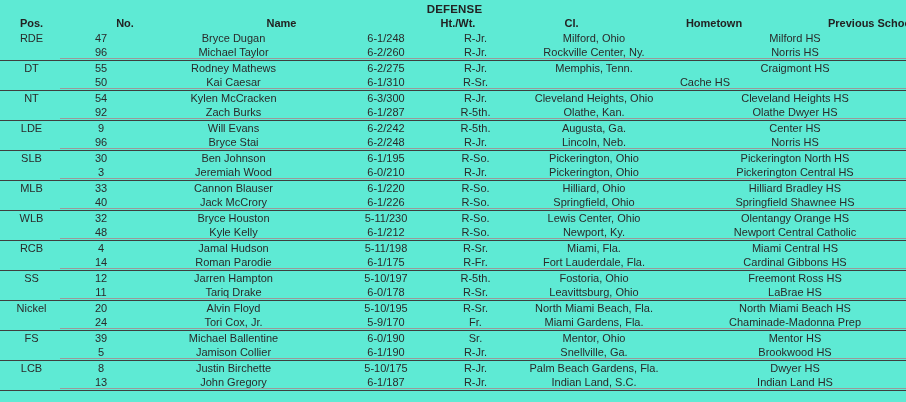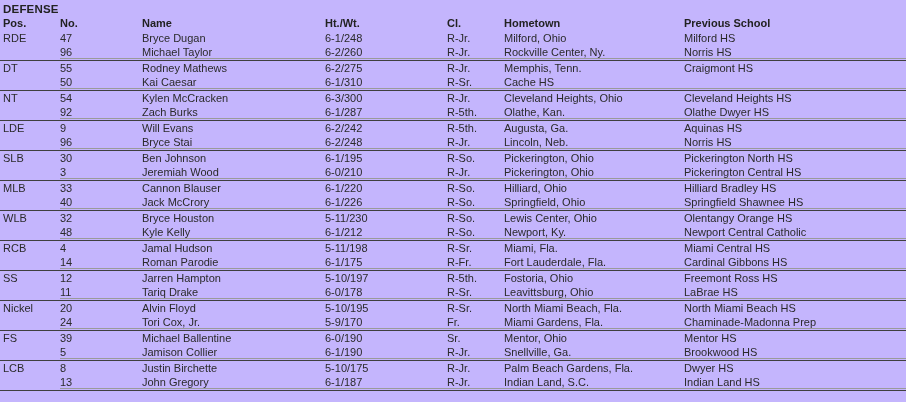--- a/index.html
+++ b/index.html
@@ -1,25 +1,26 @@
 <!DOCTYPE html>
 <html><head>
 <meta charset="utf-8">
 <style>
   html, body { margin: 0; padding: 0; background: #ffffff; }
   .page {
     width: 906px;
     height: 402px;
-    background: #c4b5fd;
+    background: #5eead4;
     font-family: "Liberation Sans", "DejaVu Sans", sans-serif;
     color: #2a2a2a;
     box-sizing: border-box;
     padding-top: 3px;
     overflow: hidden;
     position: relative;
+    text-align: center;
   }
   .title {
     font-weight: bold;
     font-size: 11.5px;
     line-height: 13px;
     height: 13px;
     padding-left: 3px;
     letter-spacing: 0.2px;
     color: #222222;
   }
@@ -28,20 +29,21 @@
     height: 14px;
     line-height: 14px;
     font-size: 11px;
     white-space: nowrap;
   }
   .header-row {
     font-weight: bold;
     height: 15px;
     line-height: 15px;
     color: #222222;
+    gap: 24px;
   }
   .cell {
     box-sizing: border-box;
     overflow: hidden;
   }
   .c-pos  { width: 60px; padding-left: 3px; }
   .c-no   { width: 82px; }
   .c-name { width: 183px; }
   .c-ht   { width: 122px; }
   .c-cl   { width: 57px; }
@@ -132,21 +134,21 @@
           </div>
         </div>
         <div class="group">
           <div class="row data-row">
             <div class="cell c-pos">LDE</div>
             <div class="cell c-no">9</div>
             <div class="cell c-name">Will Evans</div>
             <div class="cell c-ht">6-2/242</div>
             <div class="cell c-cl">R-5th.</div>
             <div class="cell c-home">Augusta, Ga.</div>
-            <div class="cell c-prev">Aquinas HS</div>
+            <div class="cell c-prev">Center HS</div>
           </div>
           <div class="row data-row">
             <div class="cell c-pos"></div>
             <div class="cell c-no">96</div>
             <div class="cell c-name">Bryce Stai</div>
             <div class="cell c-ht">6-2/248</div>
             <div class="cell c-cl">R-Jr.</div>
             <div class="cell c-home">Lincoln, Neb.</div>
             <div class="cell c-prev">Norris HS</div>
           </div>

